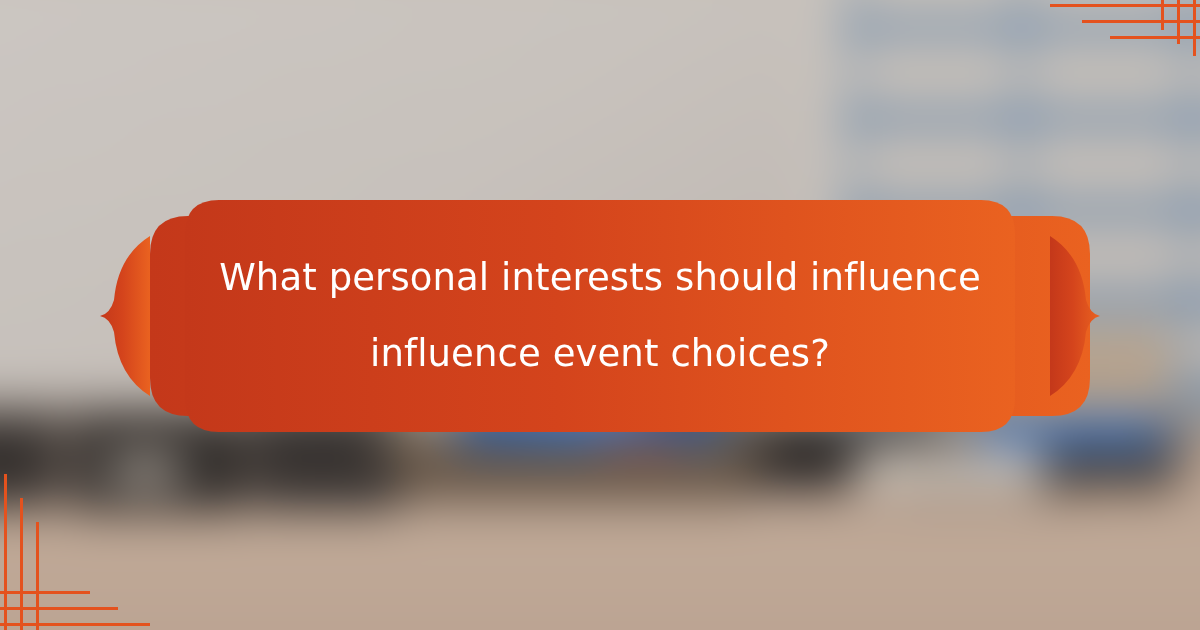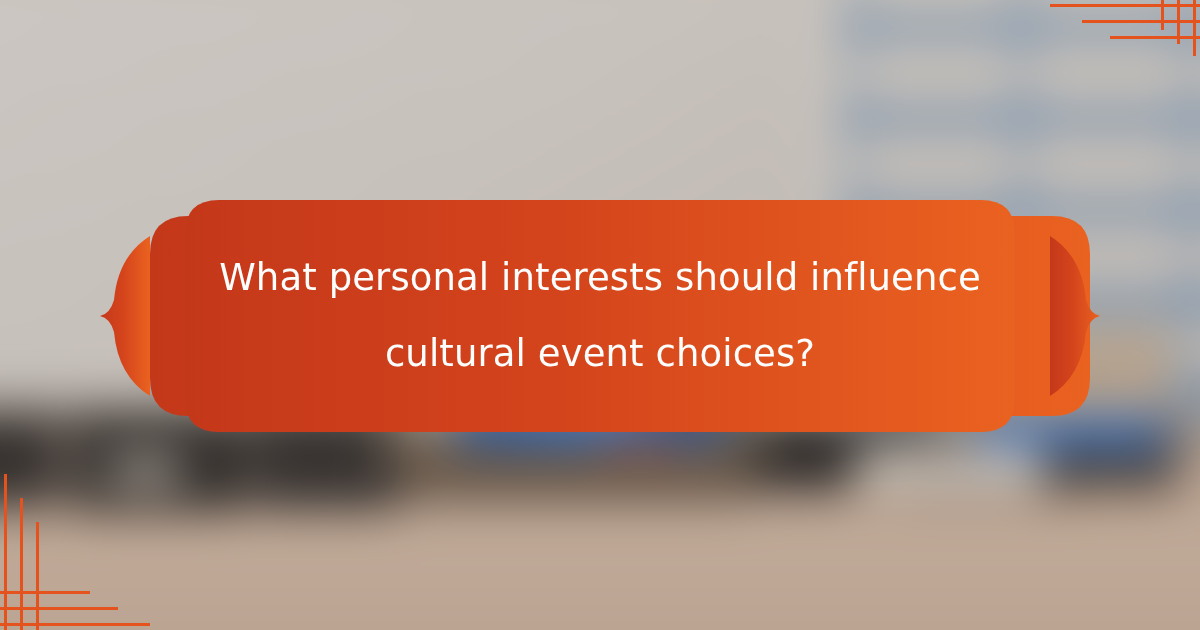--- a/index.html
+++ b/index.html
@@ -292,17 +292,17 @@
       <path d="M 950 40
                Q 982 60 986 104
                Q 990 118 1000 120
                Q 990 122 986 136
                Q 982 180 950 200
                Z" fill="url(#badgeGrad)"></path>
     </svg>
 
     <div class="badge-text">
       <div class="badge-line">What personal interests should influence</div>
-      <div class="badge-line">cultural event choices?</div>
+      <div class="badge-line">influence event choices?</div>
     </div>
   </div>
 
 </div>
 
 </body></html>

